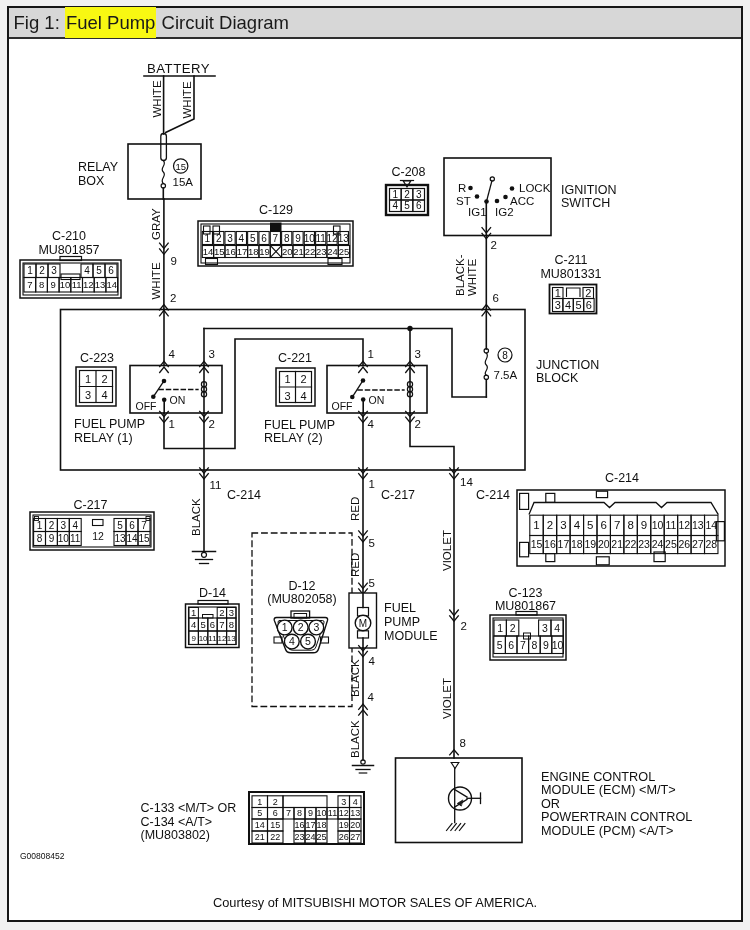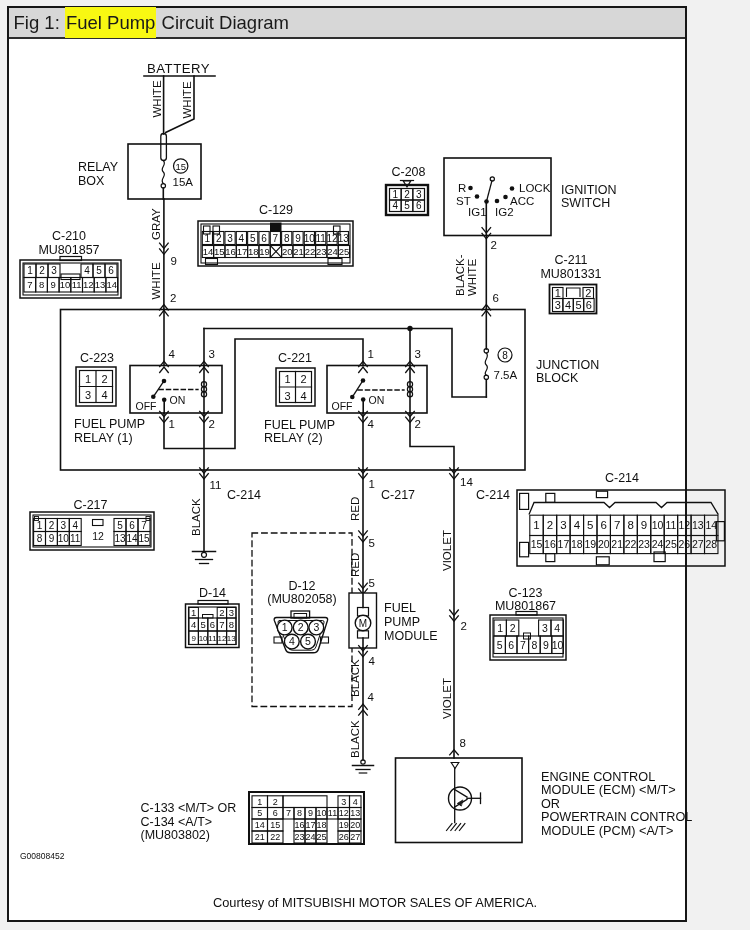--- a/index.html
+++ b/index.html
@@ -1,18 +1,18 @@
 <!DOCTYPE html>
 <html><head>
 <meta charset="utf-8">
 <style>
 html,body { margin:0; padding:0; }
 body { width:750px; height:930px; position:relative; background:#f1f1f1;
        font-family:"Liberation Sans", sans-serif; overflow:hidden; }
-#page { position:absolute; left:7px; top:6px; width:680px; height:916px;
+#page { position:absolute; left:7px; top:6px; width:736px; height:916px;
         background:#ffffff; border:2px solid #161616; box-sizing:border-box; }
 #tbar { position:absolute; left:0; top:0; right:0; height:29px; background:#d7d7d7;
         border-bottom:2px solid #2e2e2e; font-size:18.5px; color:#1a1a1a;
         padding-left:4.5px; line-height:29px; white-space:nowrap; }
 #tbar mark { background:#f8f812; color:#1a1a1a; padding:5px 1px; }
 svg { position:absolute; left:0; top:0; }
 text { fill:#101010; stroke:none; font-family:"Liberation Sans", sans-serif; }
 </style>
 </head>
 <body>

